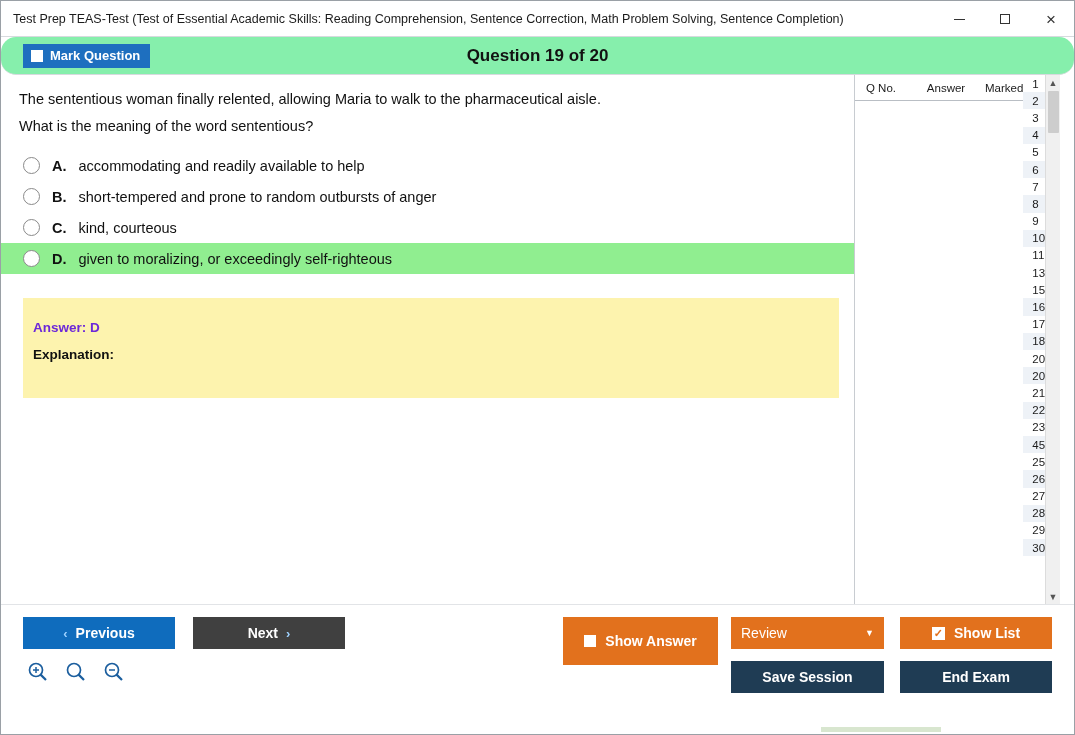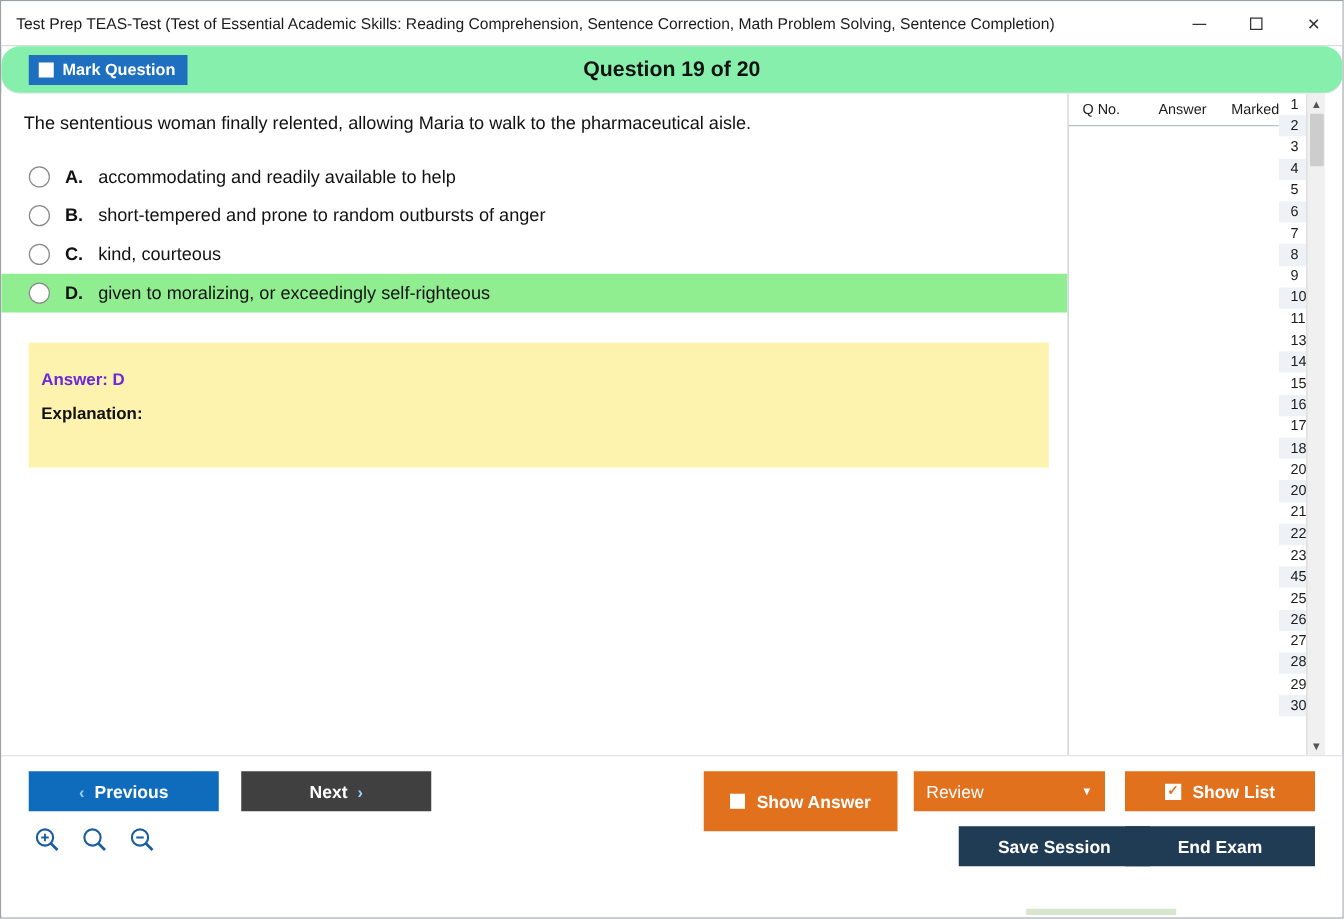--- a/index.html
+++ b/index.html
@@ -282,21 +282,20 @@
     font-size: 11px;
     line-height: 13px;
     text-align: center;
     display: inline-block;
     font-weight: bold;
   }
   .btn-save {
     position: absolute; left: 730px; top: 56px;
     width: 153px; height: 32px;
     background: #1f3c54;
-    margin-left: 36px;
   }
   .btn-end {
     position: absolute; left: 899px; top: 56px;
     width: 152px; height: 32px;
     background: #1f3c54;
   }
   .zoom-row {
     position: absolute;
     left: 24px; top: 54px;
     display: flex;
@@ -341,20 +340,21 @@
       <span class="mark-box"></span>
       <span>Mark Question</span>
     </button>
     <div class="question-title">Question 19 of 20</div>
   </div>
 
   <div class="body-area">
 
     <div class="question-pane">
       <div class="q-text">The sententious woman finally relented, allowing Maria to walk to the pharmaceutical aisle.</div>
+      <div class="q-subtext">What is the meaning of the word sententious?</div>
 
       <div class="options">
         <div class="option">
           <span class="radio"></span>
           <span class="opt-letter">A.</span>
           <span>accommodating and readily available to help</span>
         </div>
         <div class="option">
           <span class="radio"></span>
           <span class="opt-letter">B.</span>
@@ -439,25 +439,20 @@
             <div class="lrow">
               <div class="lr-qno">11</div>
               <div class="lr-ans"></div>
               <div class="lr-mark"></div>
             </div>
             <div class="lrow">
               <div class="lr-qno">13</div>
               <div class="lr-ans"></div>
               <div class="lr-mark"></div>
             </div>
-            <div class="lrow alt">
-              <div class="lr-qno">14</div>
-              <div class="lr-ans"></div>
-              <div class="lr-mark"></div>
-            </div>
             <div class="lrow">
               <div class="lr-qno">15</div>
               <div class="lr-ans"></div>
               <div class="lr-mark"></div>
             </div>
             <div class="lrow alt">
               <div class="lr-qno">16</div>
               <div class="lr-ans"></div>
               <div class="lr-mark"></div>
             </div>

